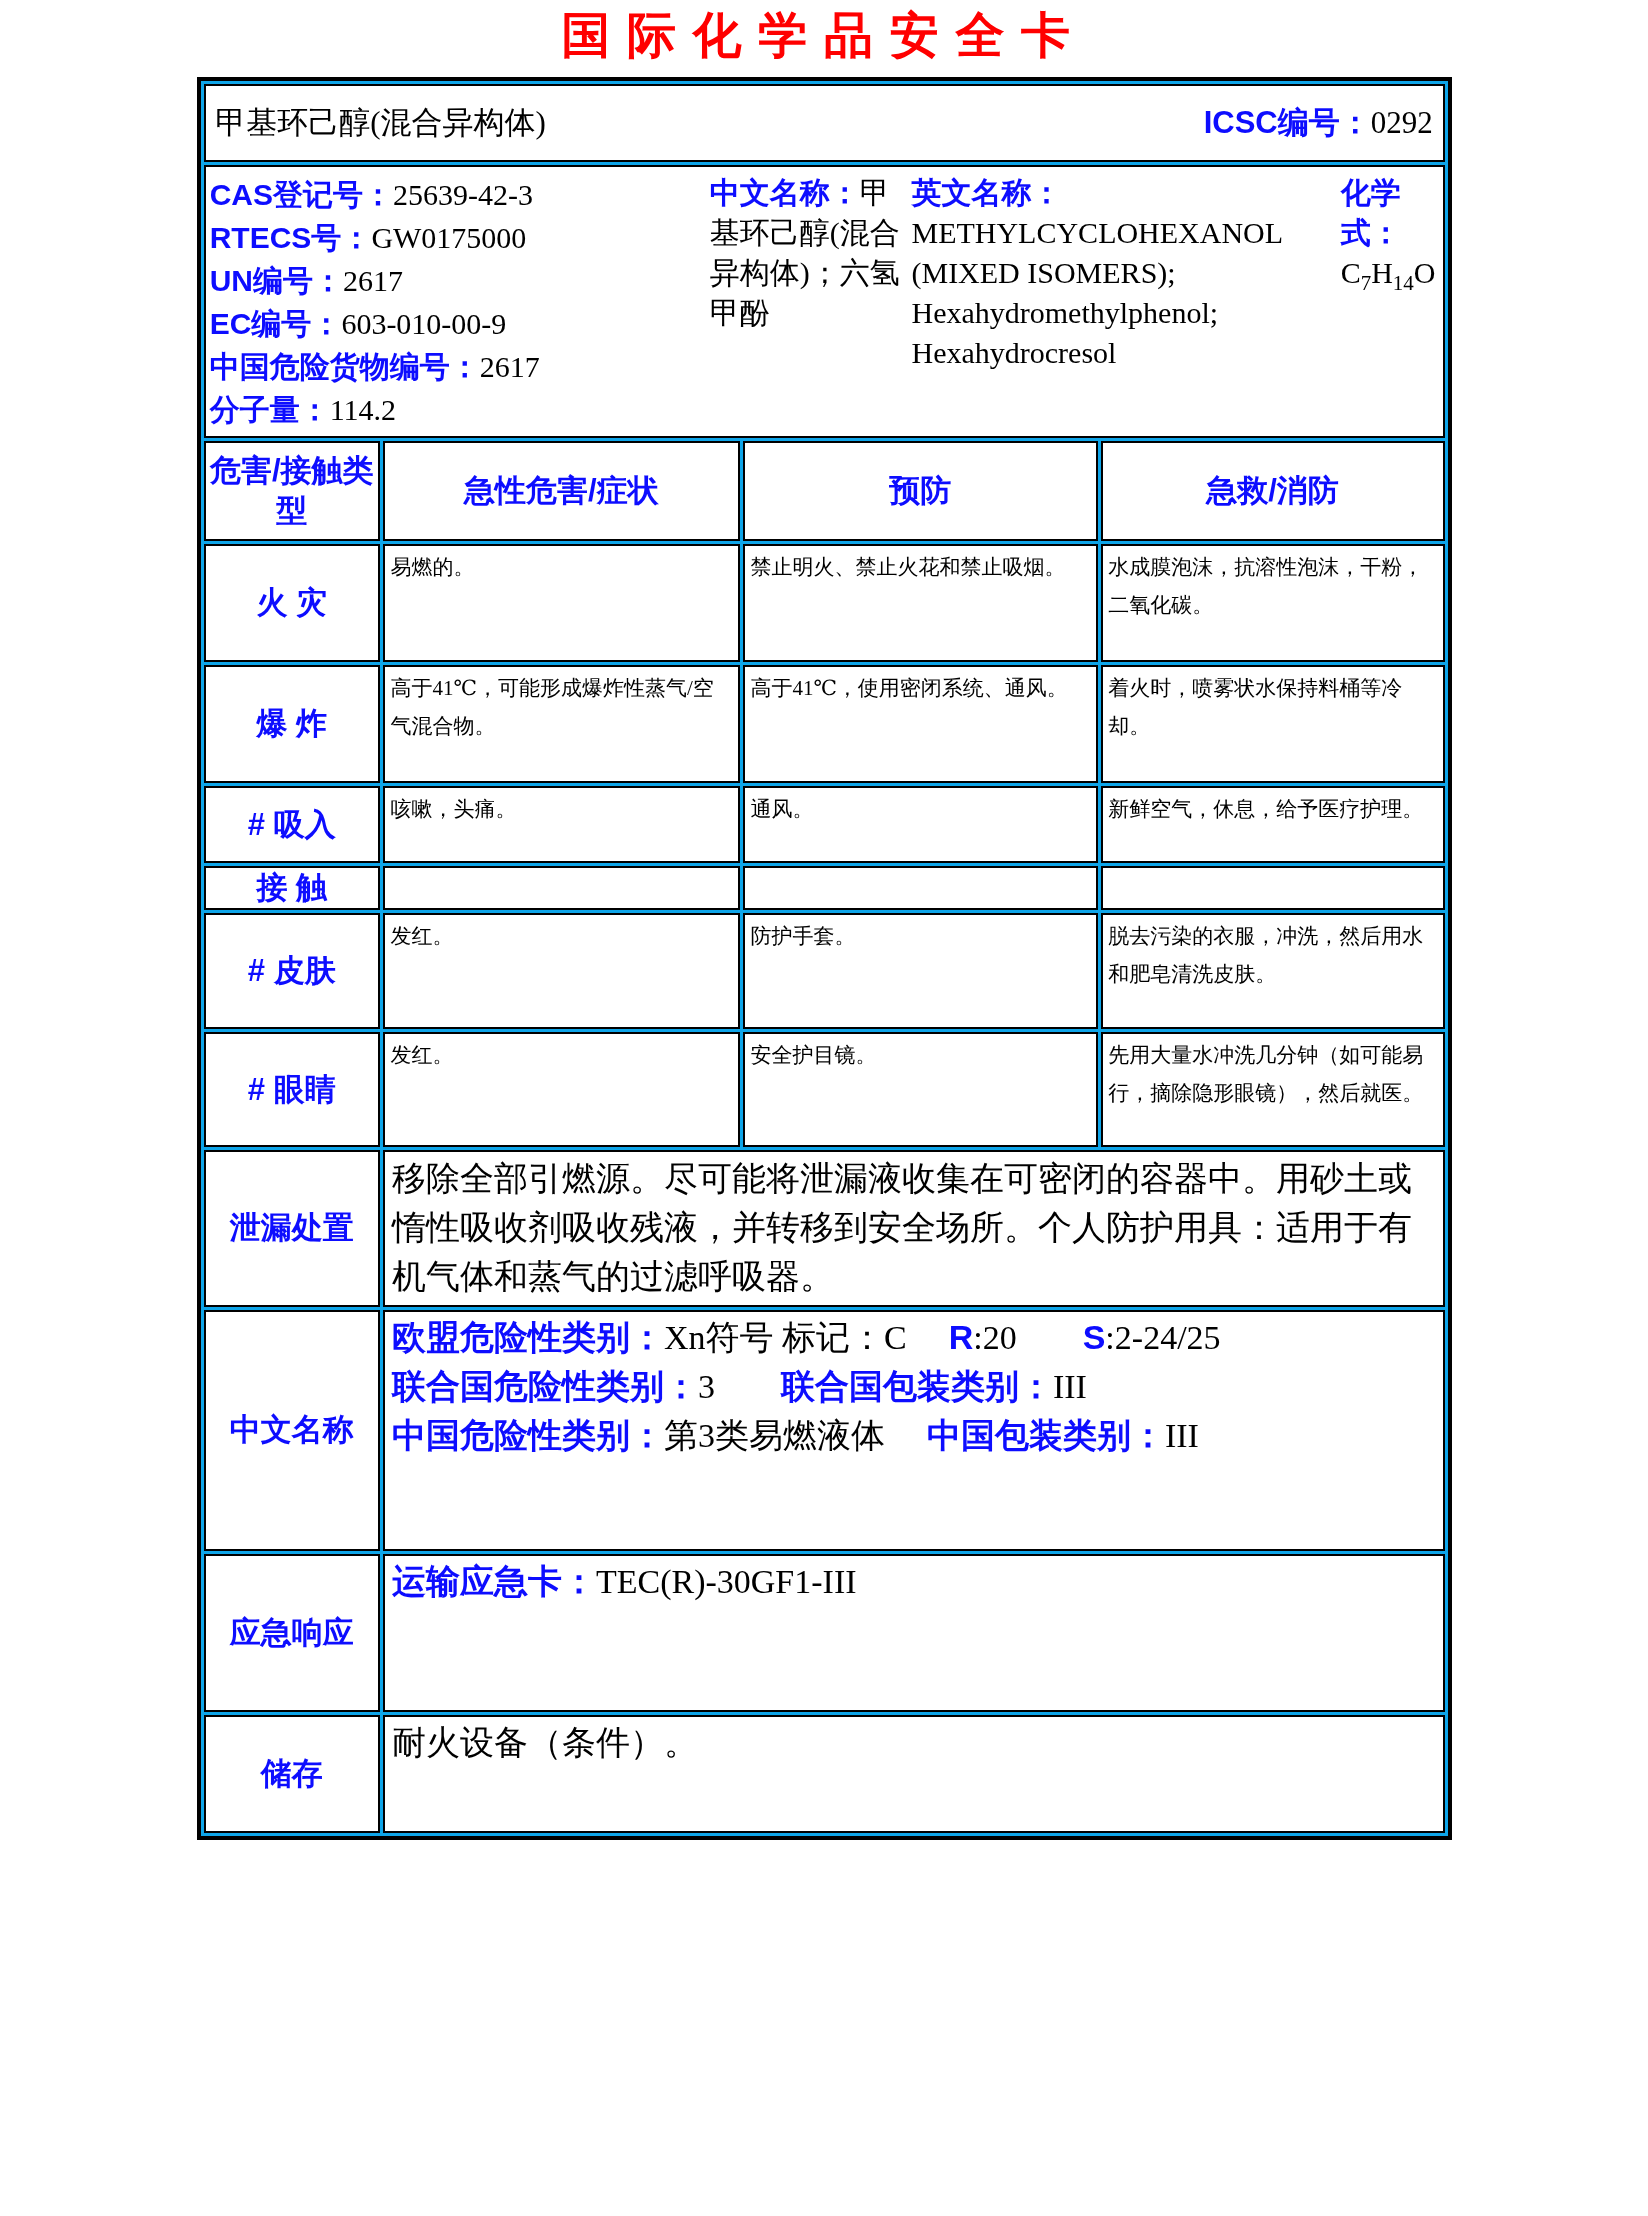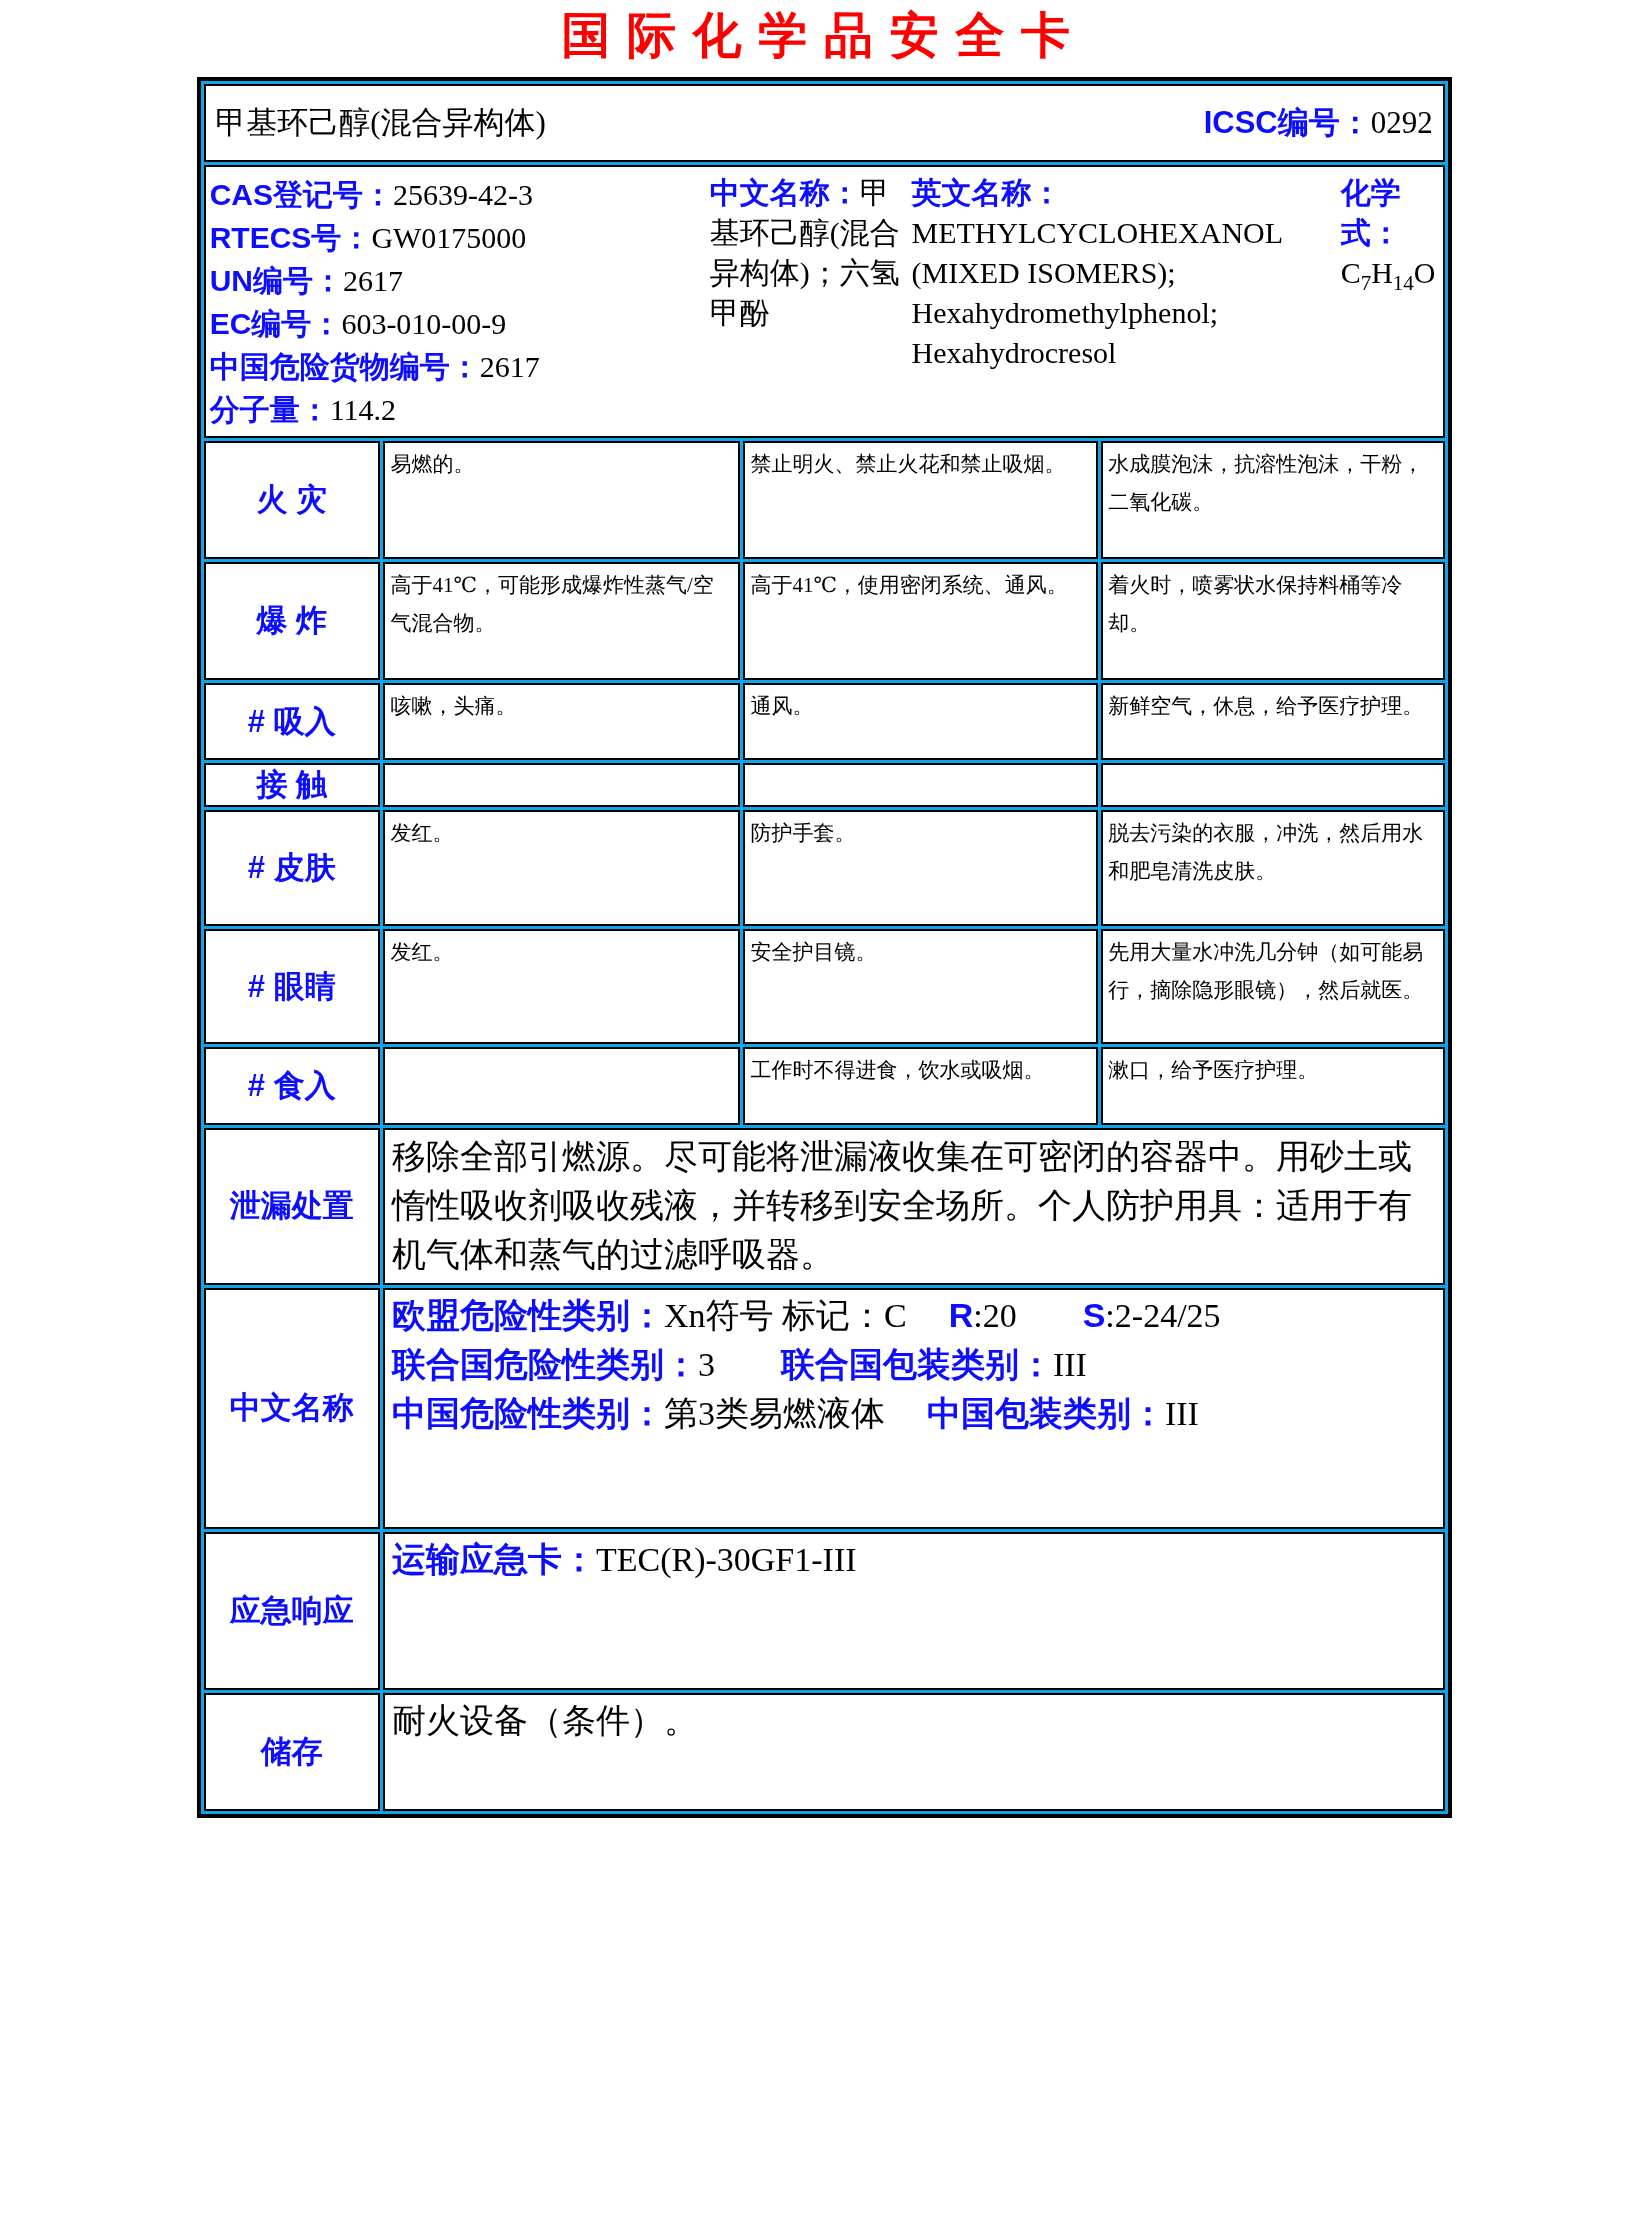--- a/index.html
+++ b/index.html
@@ -141,20 +141,26 @@
           </div>
           <div class="id-right">
             <div class="id-line"><span class="blue">中文名称：</span><span class="val">甲基环己醇(混合异构体)；六氢甲酚</span></div>
             <div class="id-line"><span class="blue">英文名称：</span><span class="val">METHYLCYCLOHEXANOL (MIXED ISOMERS); Hexahydromethylphenol; Hexahydrocresol</span></div>
             <div class="id-line"><span class="blue">化学式：</span><span class="val"><span>C</span><sub class="fsub">7</sub><span>H</span><sub class="fsub">14</sub><span>O</span></span></div>
           </div>
         </div>
       </td>
     </tr>
 
+    <tr>
+      <td class="label-cell" style="height:96px;">危害/接触类型</td>
+      <td class="label-cell">急性危害/症状</td>
+      <td class="label-cell">预防</td>
+      <td class="label-cell">急救/消防</td>
+    </tr>
 
     <tr>
       <td class="label-cell" style="height:114px;">火 灾</td>
       <td class="body-cell">易燃的。</td>
       <td class="body-cell">禁止明火、禁止火花和禁止吸烟。</td>
       <td class="body-cell">水成膜泡沫，抗溶性泡沫，干粉，二氧化碳。</td>
     </tr>
 
     <tr>
       <td class="label-cell" style="height:114px;">爆 炸</td>
@@ -184,26 +190,20 @@
       <td class="body-cell">脱去污染的衣服，冲洗，然后用水和肥皂清洗皮肤。</td>
     </tr>
 
     <tr>
       <td class="label-cell" style="height:111px;"># 眼睛</td>
       <td class="body-cell">发红。</td>
       <td class="body-cell">安全护目镜。</td>
       <td class="body-cell">先用大量水冲洗几分钟（如可能易行，摘除隐形眼镜），然后就医。</td>
     </tr>
 
-    <tr>
-      <td class="label-cell" style="height:74px;"># 食入</td>
-      <td class="body-cell"></td>
-      <td class="body-cell">工作时不得进食，饮水或吸烟。</td>
-      <td class="body-cell">漱口，给予医疗护理。</td>
-    </tr>
 
     <tr>
       <td class="label-cell" style="height:144px;">泄漏处置</td>
       <td colspan="3" class="section-cell">移除全部引燃源。尽可能将泄漏液收集在可密闭的容器中。用砂土或惰性吸收剂吸收残液，并转移到安全场所。个人防护用具：适用于有机气体和蒸气的过滤呼吸器。</td>
     </tr>
 
     <tr>
       <td class="label-cell" style="height:237px;">中文名称</td>
       <td colspan="3" class="section-cell">
         <div>

